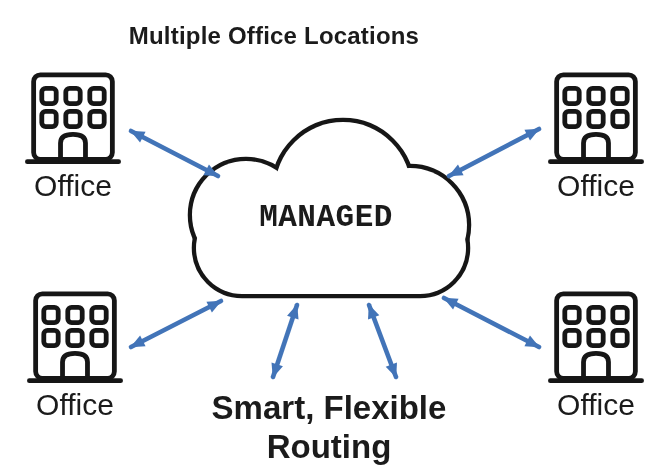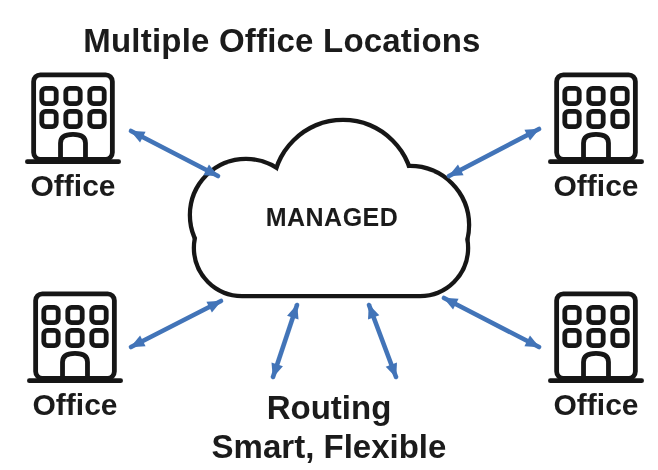--- a/index.html
+++ b/index.html
@@ -34,32 +34,32 @@
   .office-svg{position:absolute;width:96px;height:96px;}
   .office-shapes line,
   .office-shapes rect,
   .office-shapes path{
     fill:none;stroke:var(--color-outline);
     stroke-width:5;stroke-linejoin:round;stroke-linecap:round;
   }
   .office-shapes .bldg{fill:#fff;}
   
   .title{
-    position:absolute;left:8px;top:22px;width:548px;
-    text-align:center;font-size:33px;font-weight:700;
+    position:absolute;left:0;top:22px;width:548px;
+    text-align:center;font-size:24px;font-weight:700;
     letter-spacing:.2px;color:var(--color-text);
   }
   .cloud-label{
-    position:absolute;left:222px;top:200px;width:220px;
-    text-align:center;font-size:25px;font-weight:700;
-    line-height:35px;letter-spacing:.5px;color:var(--color-text);
+    position:absolute;left:216px;top:200px;width:220px;
+    text-align:center;font-size:31px;font-weight:700;
+    line-height:35px;letter-spacing:.5px;color:var(--color-text);font-family:Liberation Mono, monospace;
   }
   .office-label{
     position:absolute;width:96px;text-align:center;
-    font-size:30px;font-weight:700;color:var(--color-text);
+    font-size:30px;font-weight:400;color:var(--color-text);
   }
   .office-label.tl{left:25px;top:169px;}
   .office-label.tr{left:548px;top:169px;}
   .office-label.bl{left:27px;top:388px;}
   .office-label.br{left:548px;top:388px;}
   .caption{
     position:absolute;left:0;top:388px;width:658px;
     text-align:center;font-size:33px;font-weight:700;
     line-height:39px;color:var(--color-text);
   }
@@ -131,17 +131,17 @@
   <div class="cloud-label">
     <div>MANAGED</div>
   </div>
 
   <div class="office-label tl">Office</div>
   <div class="office-label tr">Office</div>
   <div class="office-label bl">Office</div>
   <div class="office-label br">Office</div>
 
   <div class="caption">
+    <div>Smart, Flexible</div>
     <div>Routing</div>
-    <div>Smart, Flexible</div>
   </div>
 
 </div>
 
 </body></html>

